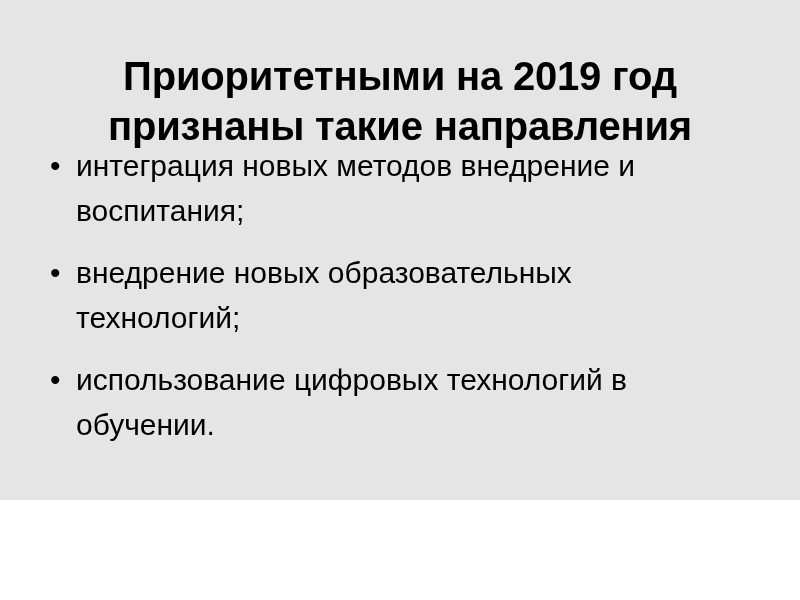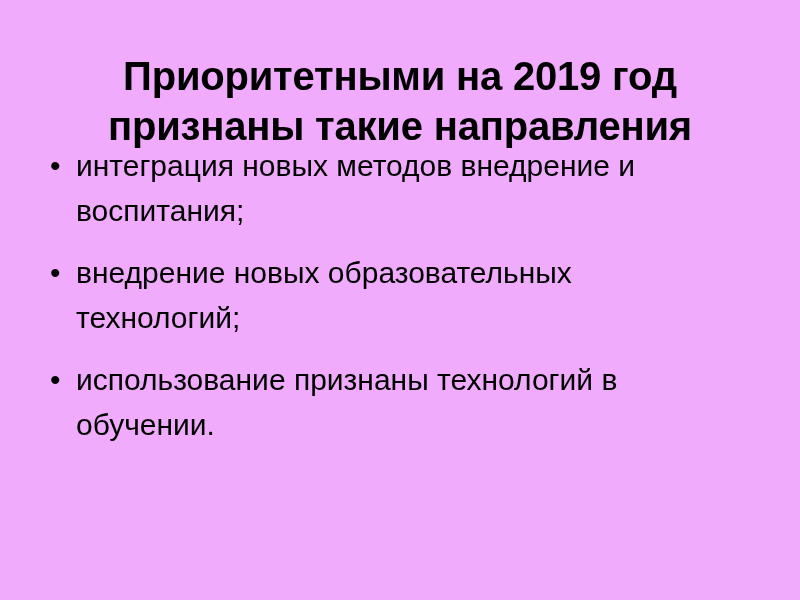--- a/index.html
+++ b/index.html
@@ -13,22 +13,22 @@
     background: #ffffff;
     font-family: "Liberation Sans", "DejaVu Sans", sans-serif;
     color: #000000;
     overflow: hidden;
   }
 
   .slide {
     position: relative;
     box-sizing: border-box;
     width: 800px;
-    height: 600px;
-    background: #f0abfc;
+    height: 500px;
+    background: #e5e5e5;
     padding: 0;
   }
 
   
   .slide-title {
     position: absolute;
     left: 40px;
     top: 24px;
     width: 720px;
     text-align: center;
@@ -95,18 +95,18 @@
       <span class="bullet-text">интеграция новых методов внедрение и воспитания;</span>
     </li>
 
     <li class="bullet-item">
       <span class="bullet-marker">•</span>
       <span class="bullet-text">внедрение новых образовательных технологий;</span>
     </li>
 
     <li class="bullet-item">
       <span class="bullet-marker">•</span>
-      <span class="bullet-text">использование признаны технологий в обучении.</span>
+      <span class="bullet-text">использование цифровых технологий в обучении.</span>
     </li>
 
   </ul>
 
 </div>
 
 </body></html>

